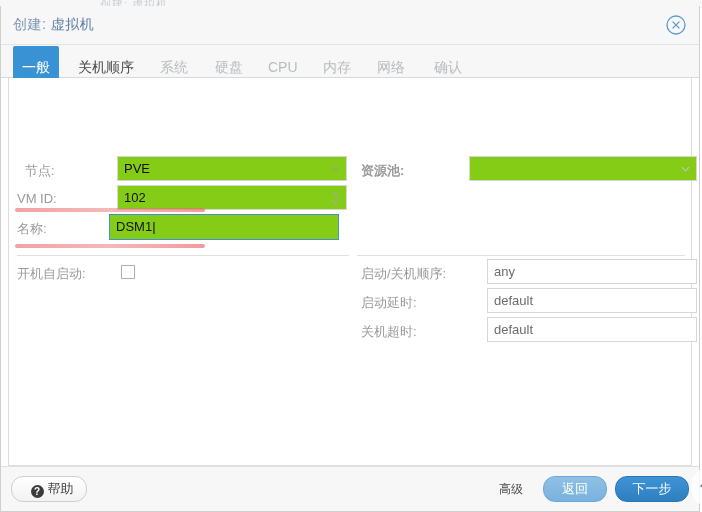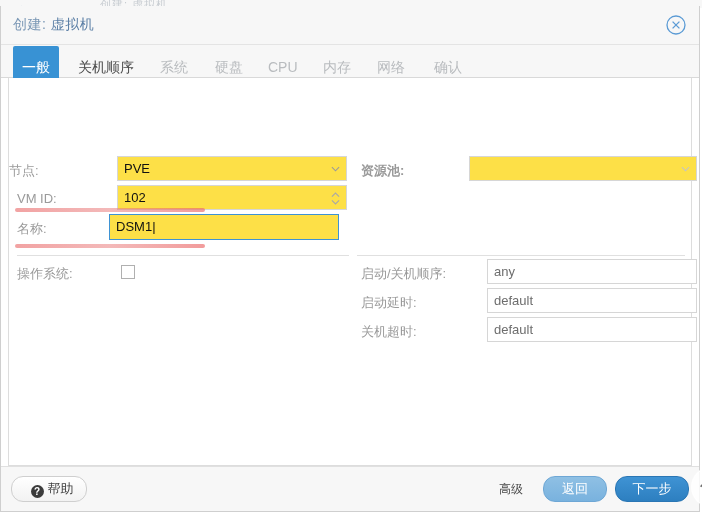--- a/index.html
+++ b/index.html
@@ -52,21 +52,21 @@
   }
   .panel{
     position:absolute;left:7px;top:0;width:684px;height:388px;
     border:1px solid #ddd;border-top:none;box-sizing:border-box;background:#fff;
   }
   .row-label{
     position:absolute;font-size:13px;color:#9a9a9a;white-space:nowrap;
   }
   .field{
     position:absolute;box-sizing:border-box;
-    border:1px solid #d6d6d6;background:#fde047;height:25px;
+    border:1px solid #d6d6d6;background:#84cc16;height:25px;
     font-size:13px;color:#111;line-height:23px;padding:0 6px;
   }
   .field.readonly{background:#fff;color:#111;}
   .field.focused{border:1px solid #3f93d4;box-shadow:none;}
   .field .val{display:inline-block;}
   .chev{
     position:absolute;right:6px;top:9px;width:9px;height:6px;
   }
   .spin{
     position:absolute;right:6px;top:5px;width:9px;height:15px;
@@ -152,21 +152,21 @@
     <div class="tab" style="left:205px">硬盘</div>
     <div class="tab" style="left:258px">CPU</div>
     <div class="tab" style="left:313px">内存</div>
     <div class="tab" style="left:367px">网络</div>
     <div class="tab" style="left:424px">确认</div>
   </div>
 
   <div class="body">
     <div class="panel">
 
-      <div class="row-label" style="left:0;top:84px;">节点:</div>
+      <div class="row-label" style="left:16px;top:84px;">节点:</div>
       <div class="field" style="left:108px;top:78px;width:230px;">
         <span class="val">PVE</span>
         <svg class="chev" viewBox="0 0 10 6">
           <polyline points="1,1 5,5 9,1" fill="none" stroke="#9a9a9a" stroke-width="1.2"></polyline>
         </svg>
       </div>
 
       <div class="row-label" style="left:8px;top:113px;">VM ID:</div>
       <div class="field" style="left:108px;top:107px;width:230px;">
         <span class="val">102</span>
@@ -180,21 +180,21 @@
       <div class="field focused" style="left:100px;top:136px;width:230px;height:26px;line-height:24px;">
         <span class="val">DSM1</span><span>|</span>
       </div>
 
       <div class="marker" style="left:6px;top:130px;width:190px;"></div>
       <div class="marker" style="left:6px;top:166px;width:190px;"></div>
 
       <div class="hr" style="left:8px;top:177px;width:332px;"></div>
       <div class="hr" style="left:348px;top:177px;width:328px;"></div>
 
-      <div class="row-label" style="left:8px;top:187px;">操作系统:</div>
+      <div class="row-label" style="left:8px;top:187px;">开机自启动:</div>
       <div class="checkbox" style="left:112px;top:187px;"></div>
 
       <div class="row-label" style="left:352px;top:84px;font-weight:bold;">资源池:</div>
       <div class="field" style="left:460px;top:78px;width:228px;">
         <span class="val"></span>
         <svg class="chev" viewBox="0 0 10 6">
           <polyline points="1,1 5,5 9,1" fill="none" stroke="#c4c4c4" stroke-width="1.2"></polyline>
         </svg>
       </div>
 

